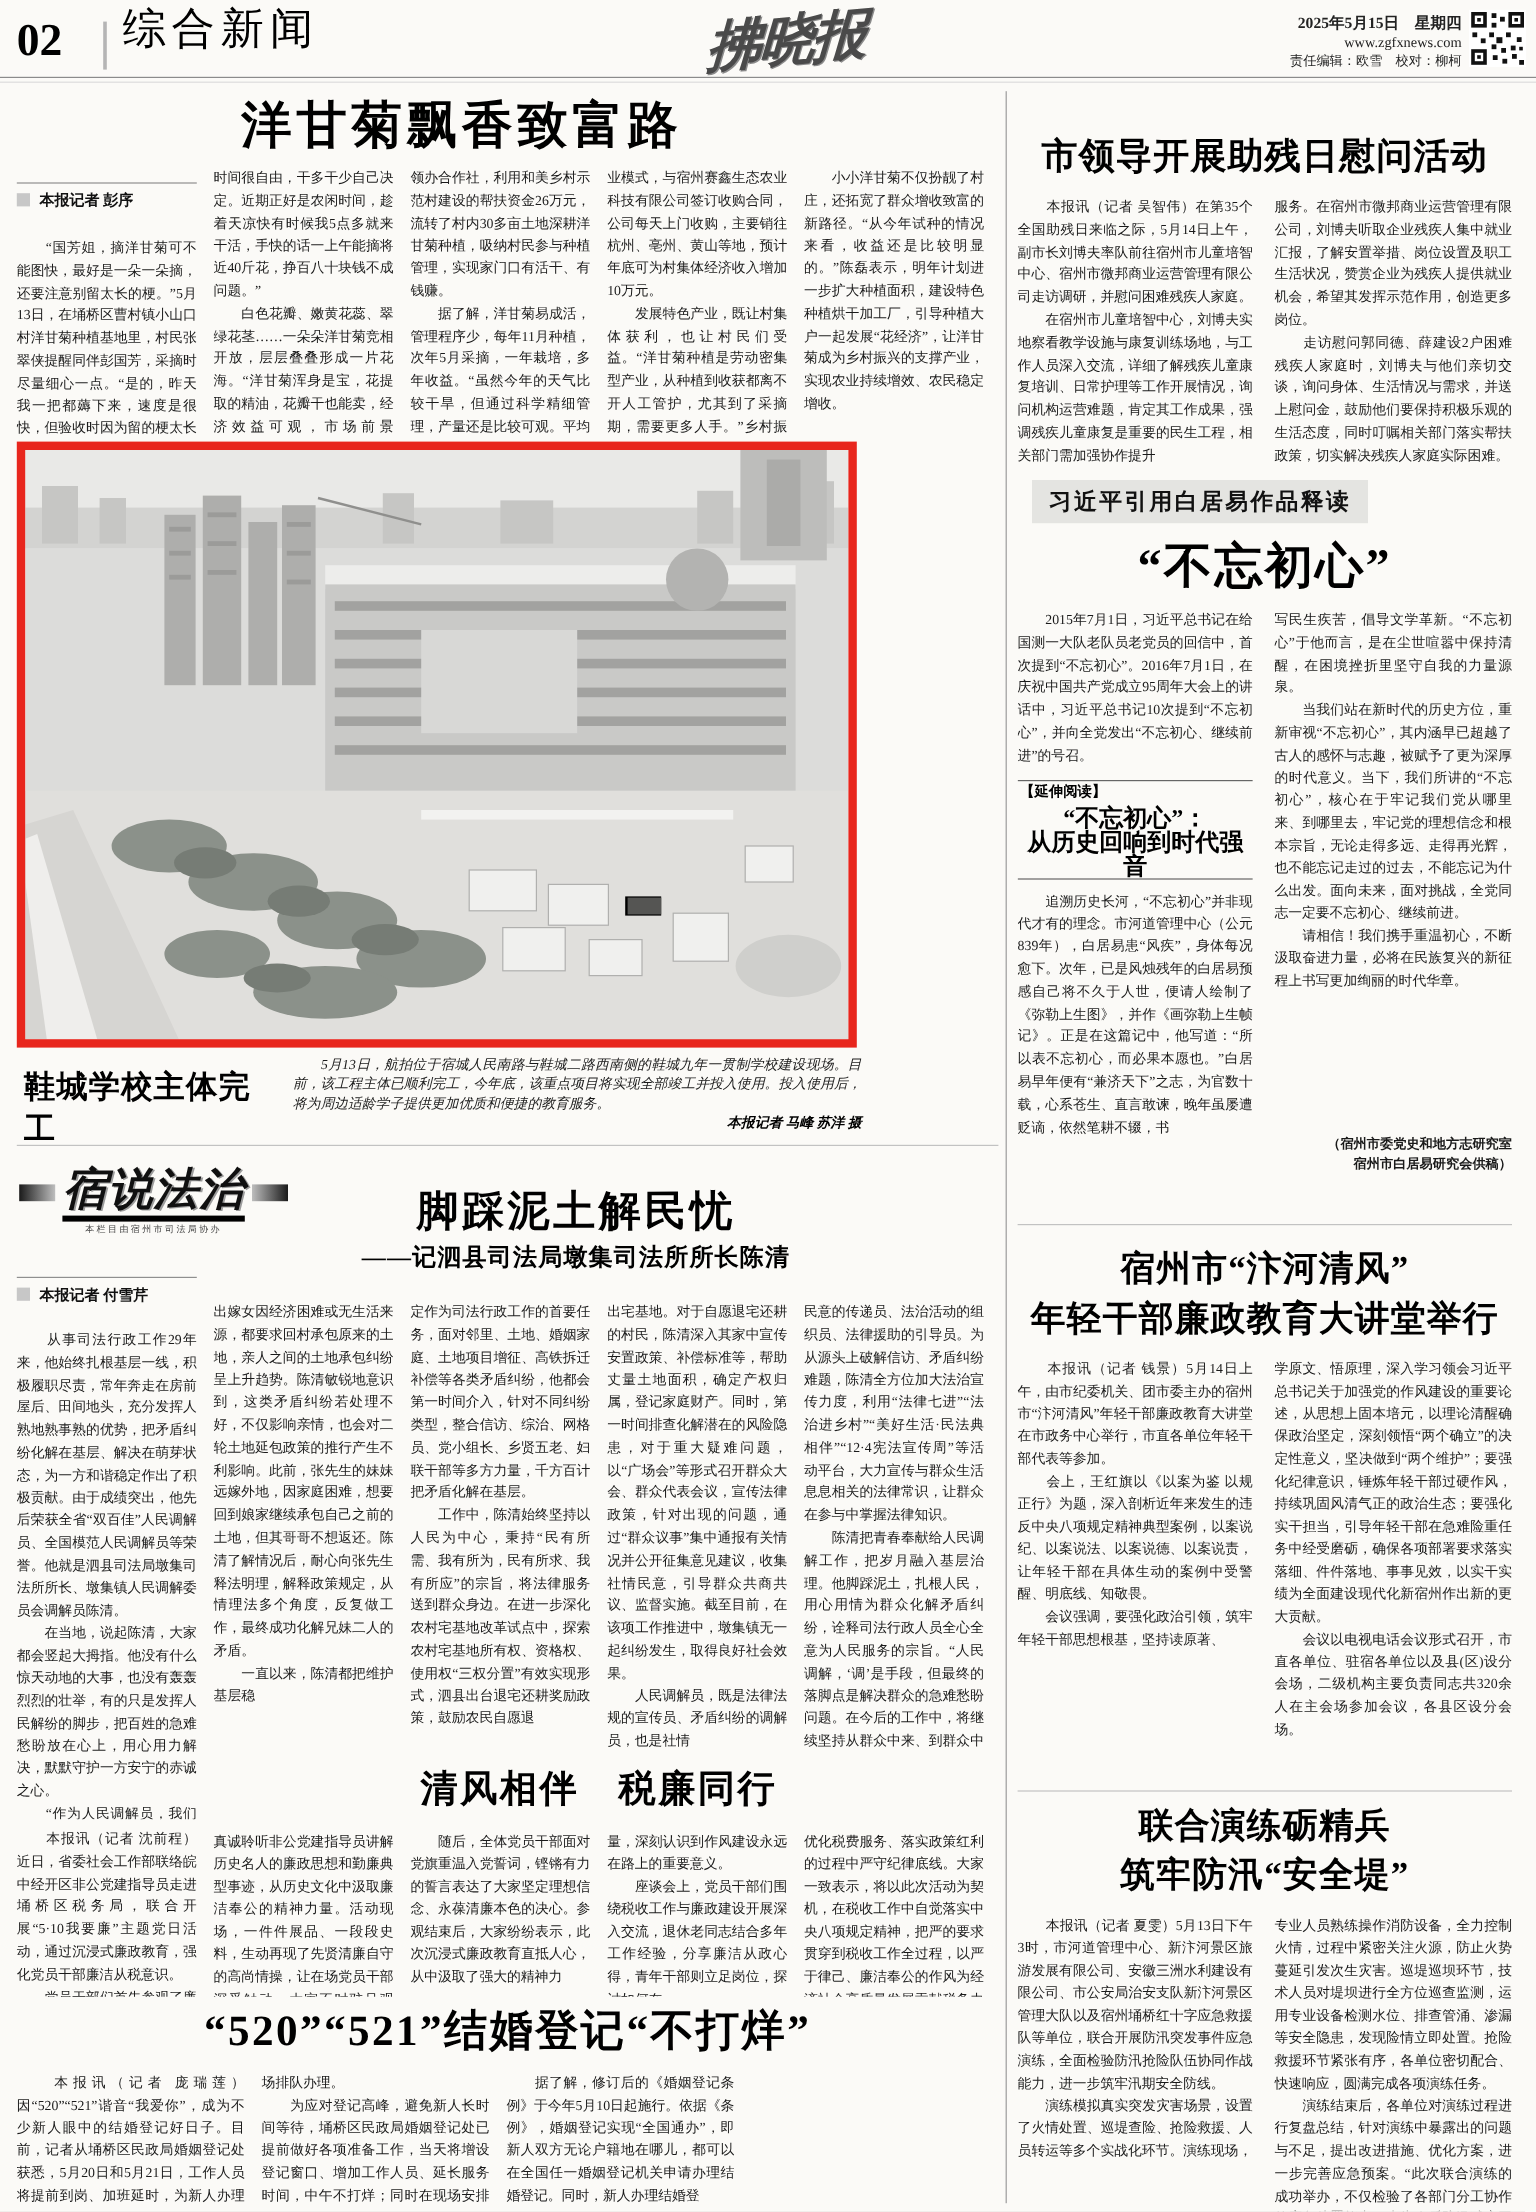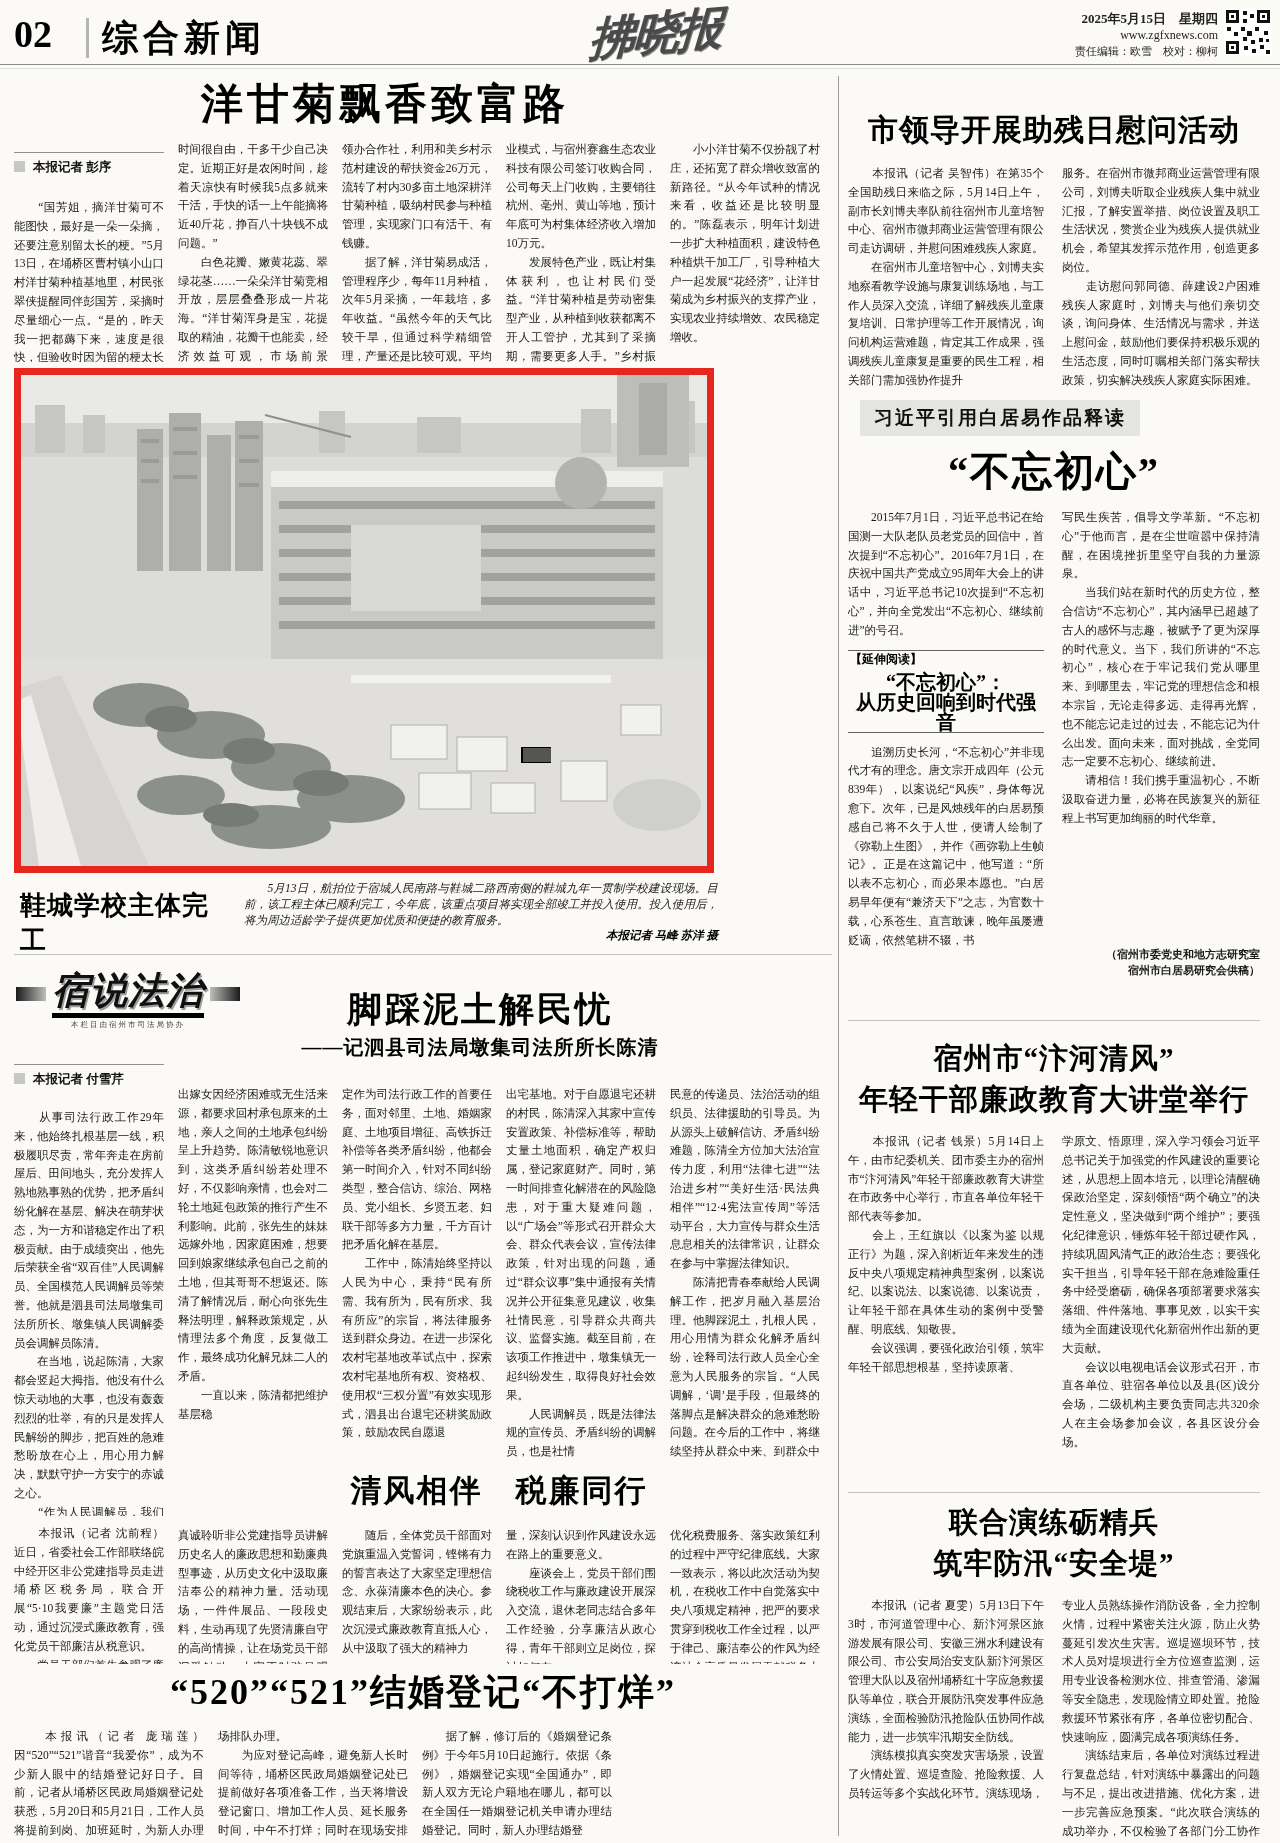--- a/index.html
+++ b/index.html
@@ -32,21 +32,21 @@
   .fz-sub{font-size:7.5px;letter-spacing:2px;color:#444;margin-top:4px;border-top:5px solid #000000;padding-top:2px;text-align:center;}
   .red-box{border:7px solid #e8261d;box-sizing:border-box;pointer-events:none;z-index:5;}
 </style>
 </head>
 <body>
 
 <div class="page">
 
   <div class="abs" style="left:14px;top:12px;font-size:38px;font-weight:900;">02</div>
   <div class="abs" style="left:86px;top:18px;width:3px;height:40px;background:#b5b5b5;"></div>
-  <div class="abs" style="left:102px;top:14px;font-size:36px;font-weight:700;letter-spacing:5px;">综合新闻</div>
+  <div class="abs" style="left:102px;top:0;font-size:36px;font-weight:400;letter-spacing:5px;">综合新闻</div>
   <div class="abs masthead" style="left:545px;top:10px;width:220px;text-align:center;">拂晓报</div>
   <div class="abs hdr-info" style="right:62px;top:10px;width:260px;">
     <div class="l1">2025年5月15日　星期四</div>
     <div class="l2">www.zgfxnews.com</div>
     <div class="l3">责任编辑：欧雪　校对：柳柯</div>
   </div>
   <svg class="abs" style="right:8px;top:8px;" width="48" height="48" viewBox="0 0 48 48">
     <rect width="48" height="48" fill="#fff"></rect>
     <g fill="#111">
       <rect x="2" y="2" width="13" height="13"></rect>
@@ -225,24 +225,24 @@
 
   <div class="abs kicker" style="left:860px;top:400px;">习近平引用白居易作品释读</div>
   <div class="abs hl" style="left:848px;top:444px;width:412px;font-size:40px;letter-spacing:2px;">“不忘初心”</div>
   <div class="abs" style="left:848px;top:508px;width:196px;height:506px;overflow:hidden;">
     <div class="body-col" style="position:static;width:196px;">　　2015年7月1日，习近平总书记在给国测一大队老队员老党员的回信中，首次提到“不忘初心”。2016年7月1日，在庆祝中国共产党成立95周年大会上的讲话中，习近平总书记10次提到“不忘初心”，并向全党发出“不忘初心、继续前进”的号召。</div>
     <div class="extbox">
       <div class="lbl">【延伸阅读】</div>
       <div class="ttl">“不忘初心”：
 从历史回响到时代强音</div>
     </div>
-    <div class="body-col" style="position:static;width:196px;">　　追溯历史长河，“不忘初心”并非现代才有的理念。唐文宗开成四年（公元839年），以案说纪“风疾”，身体每况愈下。次年，已是风烛残年的白居易预感自己将不久于人世，便请人绘制了《弥勒上生图》，并作《画弥勒上生帧记》。正是在这篇记中，他写道：“所以表不忘初心，而必果本愿也。”白居易早年便有“兼济天下”之志，为官数十载，心系苍生、直言敢谏，晚年虽屡遭贬谪，依然笔耕不辍，书</div>
+    <div class="body-col" style="position:static;width:196px;">　　追溯历史长河，“不忘初心”并非现代才有的理念。市河道管理中心（公元839年），白居易患“风疾”，身体每况愈下。次年，已是风烛残年的白居易预感自己将不久于人世，便请人绘制了《弥勒上生图》，并作《画弥勒上生帧记》。正是在这篇记中，他写道：“所以表不忘初心，而必果本愿也。”白居易早年便有“兼济天下”之志，为官数十载，心系苍生、直言敢谏，晚年虽屡遭贬谪，依然笔耕不辍，书</div>
   </div>
   <div class="abs body-col" style="left:1062px;top:508px;width:198px;height:432px;">写民生疾苦，倡导文学革新。“不忘初心”于他而言，是在尘世喧嚣中保持清醒，在困境挫折里坚守自我的力量源泉。
-　　当我们站在新时代的历史方位，整合信访“不忘初心”，其内涵早已超越了古人的感怀与志趣，被赋予了更为深厚的时代意义。当下，我们所讲的“不忘初心”，核心在于牢记我们党从哪里来、到哪里去，牢记党的理想信念和根本宗旨，无论走得多远、走得再光辉，也不能忘记走过的过去，不能忘记为什么出发。面向未来，面对挑战，全党同志一定要不忘初心、继续前进。
+　　当我们站在新时代的历史方位，重新审视“不忘初心”，其内涵早已超越了古人的感怀与志趣，被赋予了更为深厚的时代意义。当下，我们所讲的“不忘初心”，核心在于牢记我们党从哪里来、到哪里去，牢记党的理想信念和根本宗旨，无论走得多远、走得再光辉，也不能忘记走过的过去，不能忘记为什么出发。面向未来，面对挑战，全党同志一定要不忘初心、继续前进。
 　　请相信！我们携手重温初心，不断汲取奋进力量，必将在民族复兴的新征程上书写更加绚丽的时代华章。</div>
   <div class="abs attrib" style="left:1062px;top:946px;width:198px;">（宿州市委党史和地方志研究室
 宿州市白居易研究会供稿）</div>
   <div class="abs hrule" style="left:848px;top:1020px;width:412px;"></div>
 
   <div class="abs hl" style="left:848px;top:1038px;width:412px;font-size:29px;line-height:41px;letter-spacing:1px;">
     <div>宿州市“汴河清风”</div>
     <div>年轻干部廉政教育大讲堂举行</div>
   </div>
   <div class="abs body-col" style="left:848px;top:1132px;width:196px;height:352px;">　　本报讯（记者 钱景）5月14日上午，由市纪委机关、团市委主办的宿州市“汴河清风”年轻干部廉政教育大讲堂在市政务中心举行，市直各单位年轻干部代表等参加。

